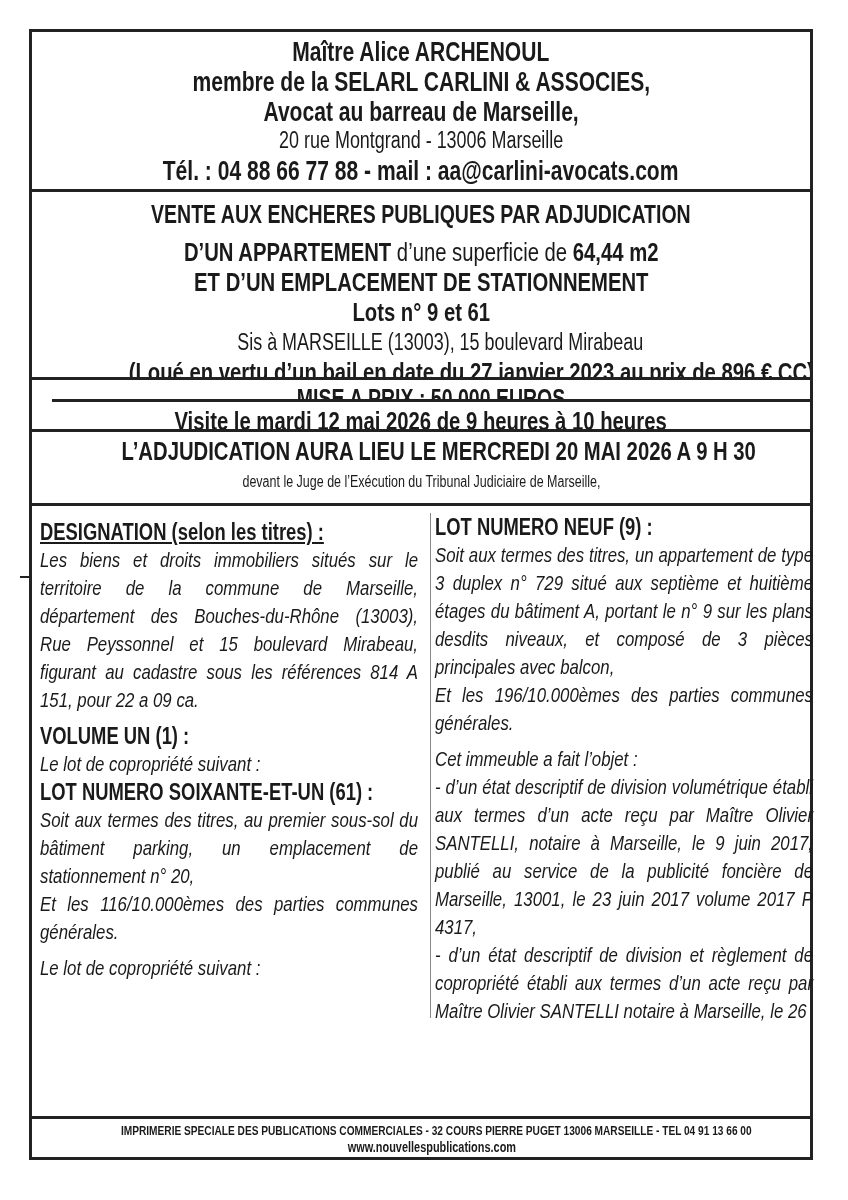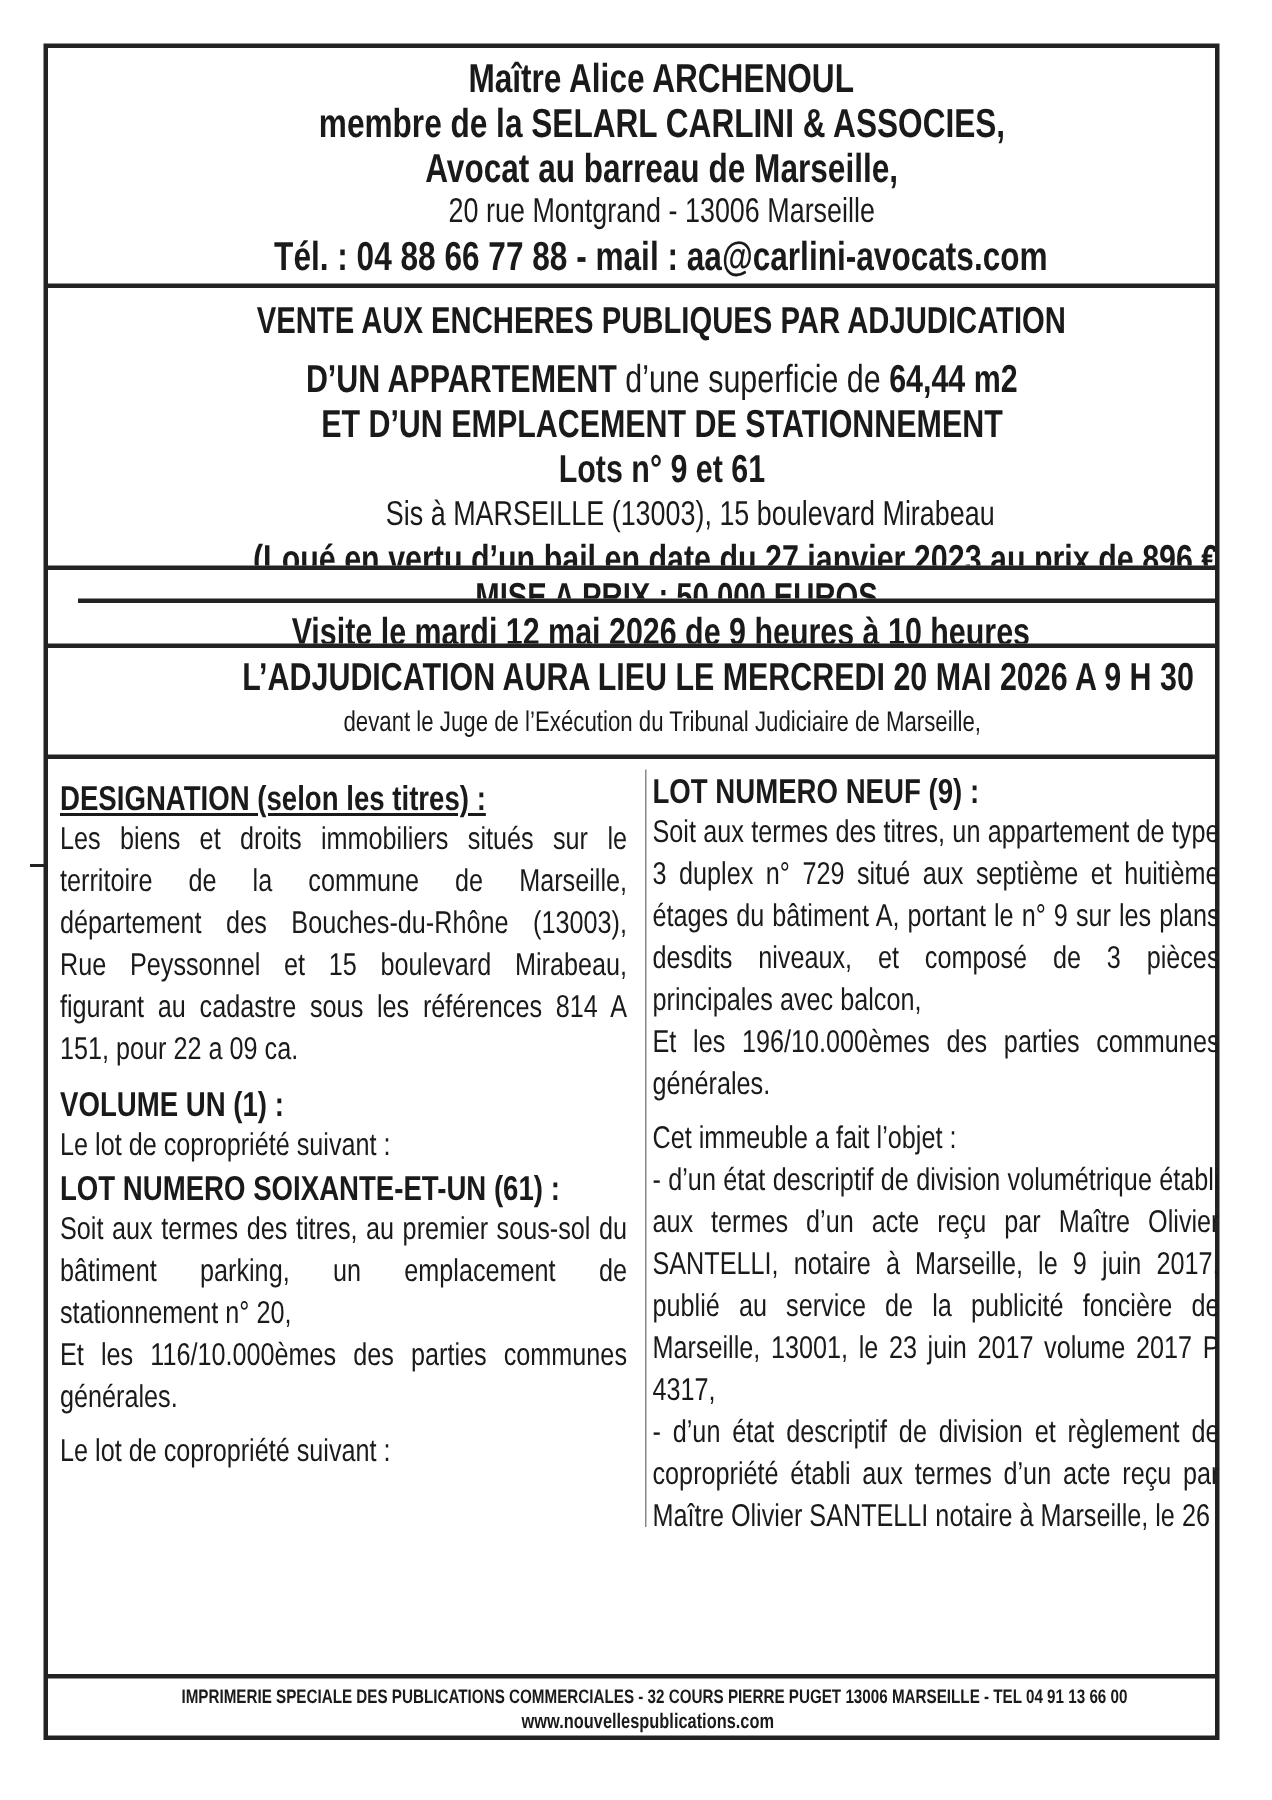--- a/index.html
+++ b/index.html
@@ -1,21 +1,21 @@
 <!DOCTYPE html>
 <html><head>
 <meta charset="utf-8">
 <style>
   html, body { margin: 0; padding: 0; background: #ffffff; }
   body { width: 848px; height: 1200px; position: relative; overflow: hidden;
          font-family: "Liberation Sans", sans-serif; color: #1a1a1a; }
   .frame { position: absolute; left: 29px; top: 29px; width: 784px; height: 1131px;
            border: 3px solid #222; box-sizing: border-box; }
   .cond { transform: scaleX(0.78); transform-origin: center; display: inline-block; white-space: nowrap; }
-  .sec { border-bottom: 3px solid #222; text-align: center; box-sizing: border-box; position: relative; overflow: hidden; padding-left: 40px; }
+  .sec { border-bottom: 3px solid #222; text-align: center; box-sizing: border-box; position: relative; overflow: hidden; }
   .line { display: block; text-align: center; white-space: nowrap; }
   .b { font-weight: bold; }
   .n { font-weight: normal; }
 
   .s1 { height: 160px; padding-top: 5px; }
   .s1 .l { font-size: 27px; line-height: 30px; }
   .s1 .addr { font-size: 23px; line-height: 27px; }
   .s1 .tel { font-size: 27px; line-height: 34px; }
 
   .s2 { height: 188px; padding-top: 6px; }
@@ -23,27 +23,27 @@
   .s2 .l { font-size: 26px; line-height: 30px; }
   .s2 .addr { font-size: 23px; line-height: 30px; margin-left: 38px; }
   .s2 .loue { font-size: 26px; line-height: 30px; }
 
   .s3 { height: 22px; margin-left: 20px; }
   .s3 .l { font-size: 25px; line-height: 36px; }
   .s4 { height: 30px; }
   .s4 .l { font-size: 26px; line-height: 39px; }
   .s5 { height: 74px; padding-top: 3px; }
   .s5 .l { font-size: 26px; line-height: 32px; }
-  .s5 .d { font-size: 19px; line-height: 30px; }
+  .s5 .d { font-size: 16px; line-height: 30px; }
 
   .cols { position: relative; height: 520px; }
   .col { position: absolute; top: 12px; width: 378px; }
   .colL { left: 8px; }
   .colR { left: 398px; border-left: 1px solid #888; padding-left: 4px; height: 505px; top: 7px; }
-  .para { font-size: 21px; line-height: 28px; }
+  .para { font-size: 21px; line-height: 28px; font-style: italic; }
   .para .wrapc { display: block; transform: scaleX(0.80); transform-origin: left top; width: 125%; text-align: justify; text-align-last: left; }
   .hd { font-size: 23px; font-weight: bold; line-height: 28px; }
   .hd .wrapc { display: block; transform: scaleX(0.80); transform-origin: left top; width: 125%; white-space: nowrap; }
   .ul { text-decoration: underline; }
   .gap { height: 8px; }
 
   .footer { position: absolute; left: 0; right: 0; bottom: 0; height: 38px; border-top: 3px solid #222; text-align: center; }
   .footer .f1 { font-size: 13px; font-weight: bold; line-height: 18px; padding-top: 3px; }
   .footer .f2 { font-size: 14px; font-weight: bold; line-height: 14px; text-decoration: underline; padding-left: 22px; }
   .tick { position: absolute; left: 20px; top: 576px; width: 12px; height: 2px; background: #222; }

